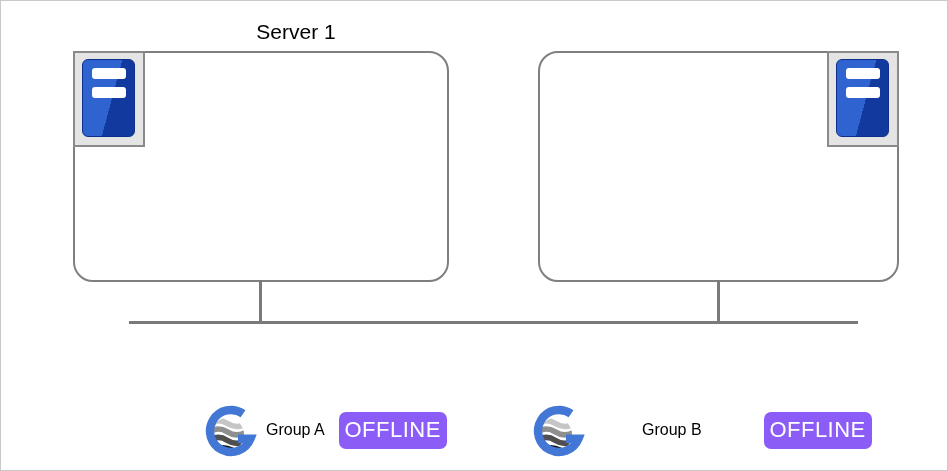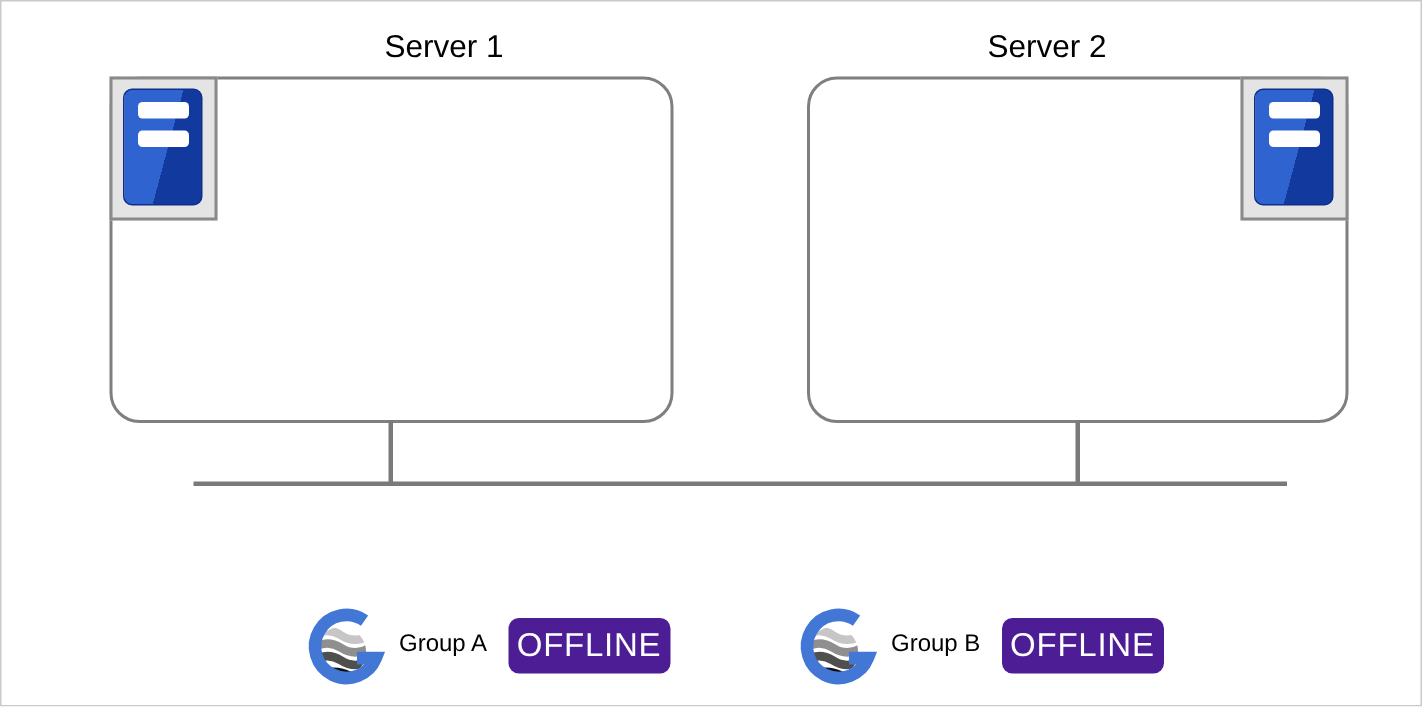--- a/index.html
+++ b/index.html
@@ -91,53 +91,52 @@
 
   
   .group-row {
     position: absolute;
     top: 400px;
     height: 58px;
     display: flex;
     align-items: center;
   }
   .group-row.gA { left: 202px; }
-  .group-row.gB { left: 530px; }
+  .group-row.gB { left: 530px; gap: 48px; }
 
   .group-logo { width: 56px; height: 60px; flex: 0 0 auto; }
 
   .group-label {
     font-size: 16px;
     color: #000000;
     margin-left: 7px;
     white-space: nowrap;
   }
 
   .status-badge {
     margin-left: 14px;
     width: 108px;
     height: 37px;
     border-radius: 7px;
-    background: #4c1d95;
+    background: #8b5cf6;
     color: #ffffff;
     font-size: 22px;
     letter-spacing: 0.5px;
     display: flex;
     align-items: center;
     justify-content: center;
     white-space: nowrap;
   }
 </style>
 </head>
 <body>
 
 <div class="stage">
 
   <div class="server-title t1">Server 1</div>
-  <div class="server-title t2">Server 2</div>
 
   <div class="server-box b1"></div>
   <div class="server-box b2"></div>
 
   <div class="srv-cont c1">
     <div class="srv-tower">
       <span class="bar bar1"></span>
         <span class="bar bar2"></span>
     </div>
   </div>

